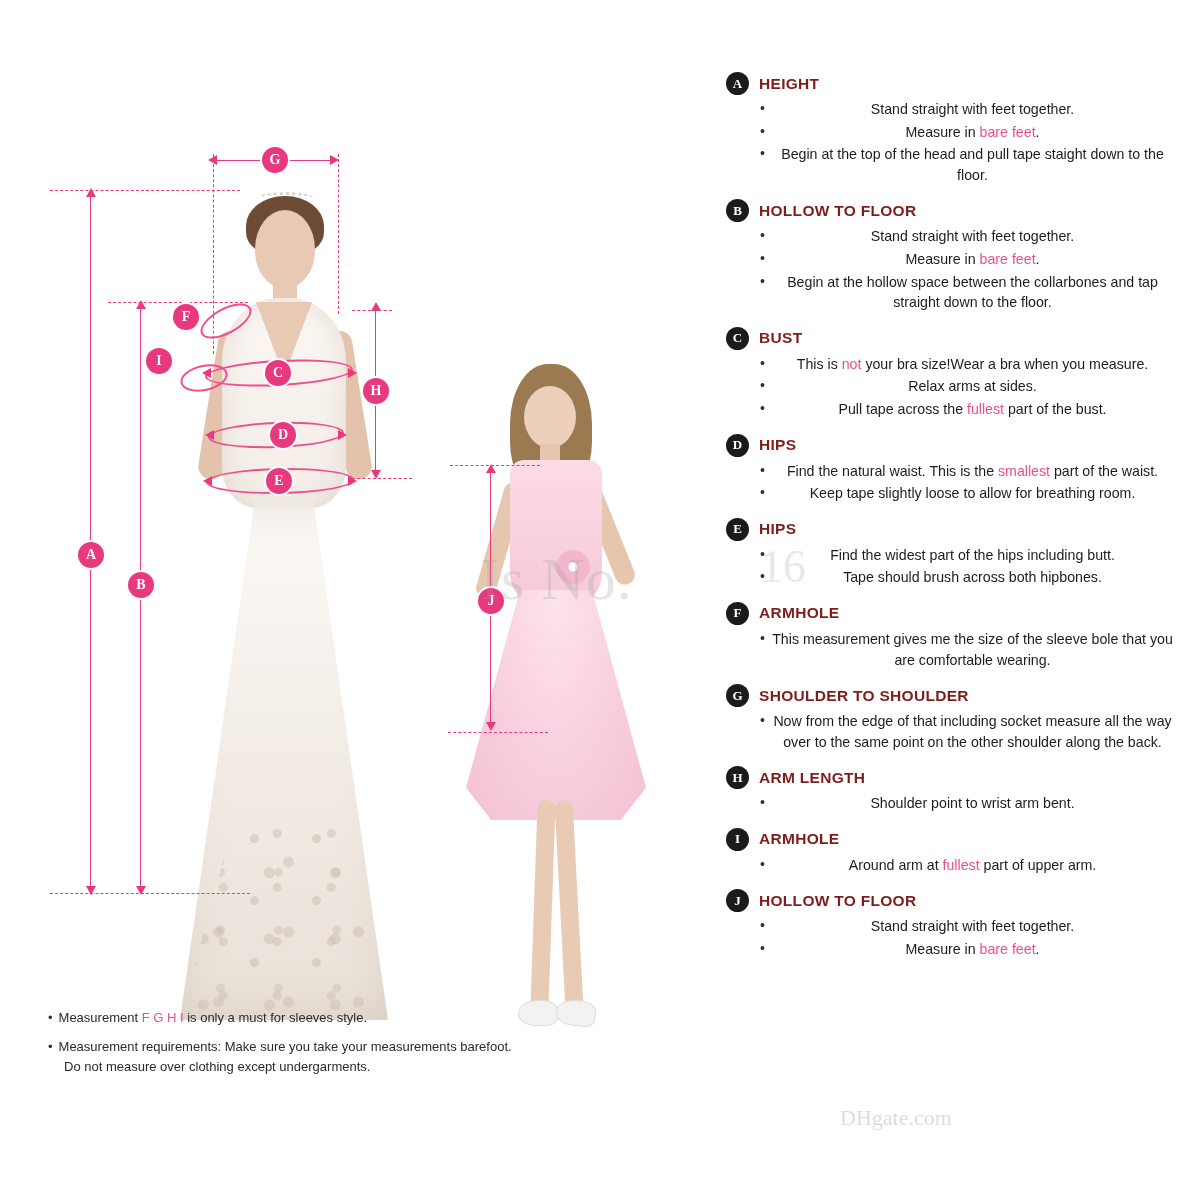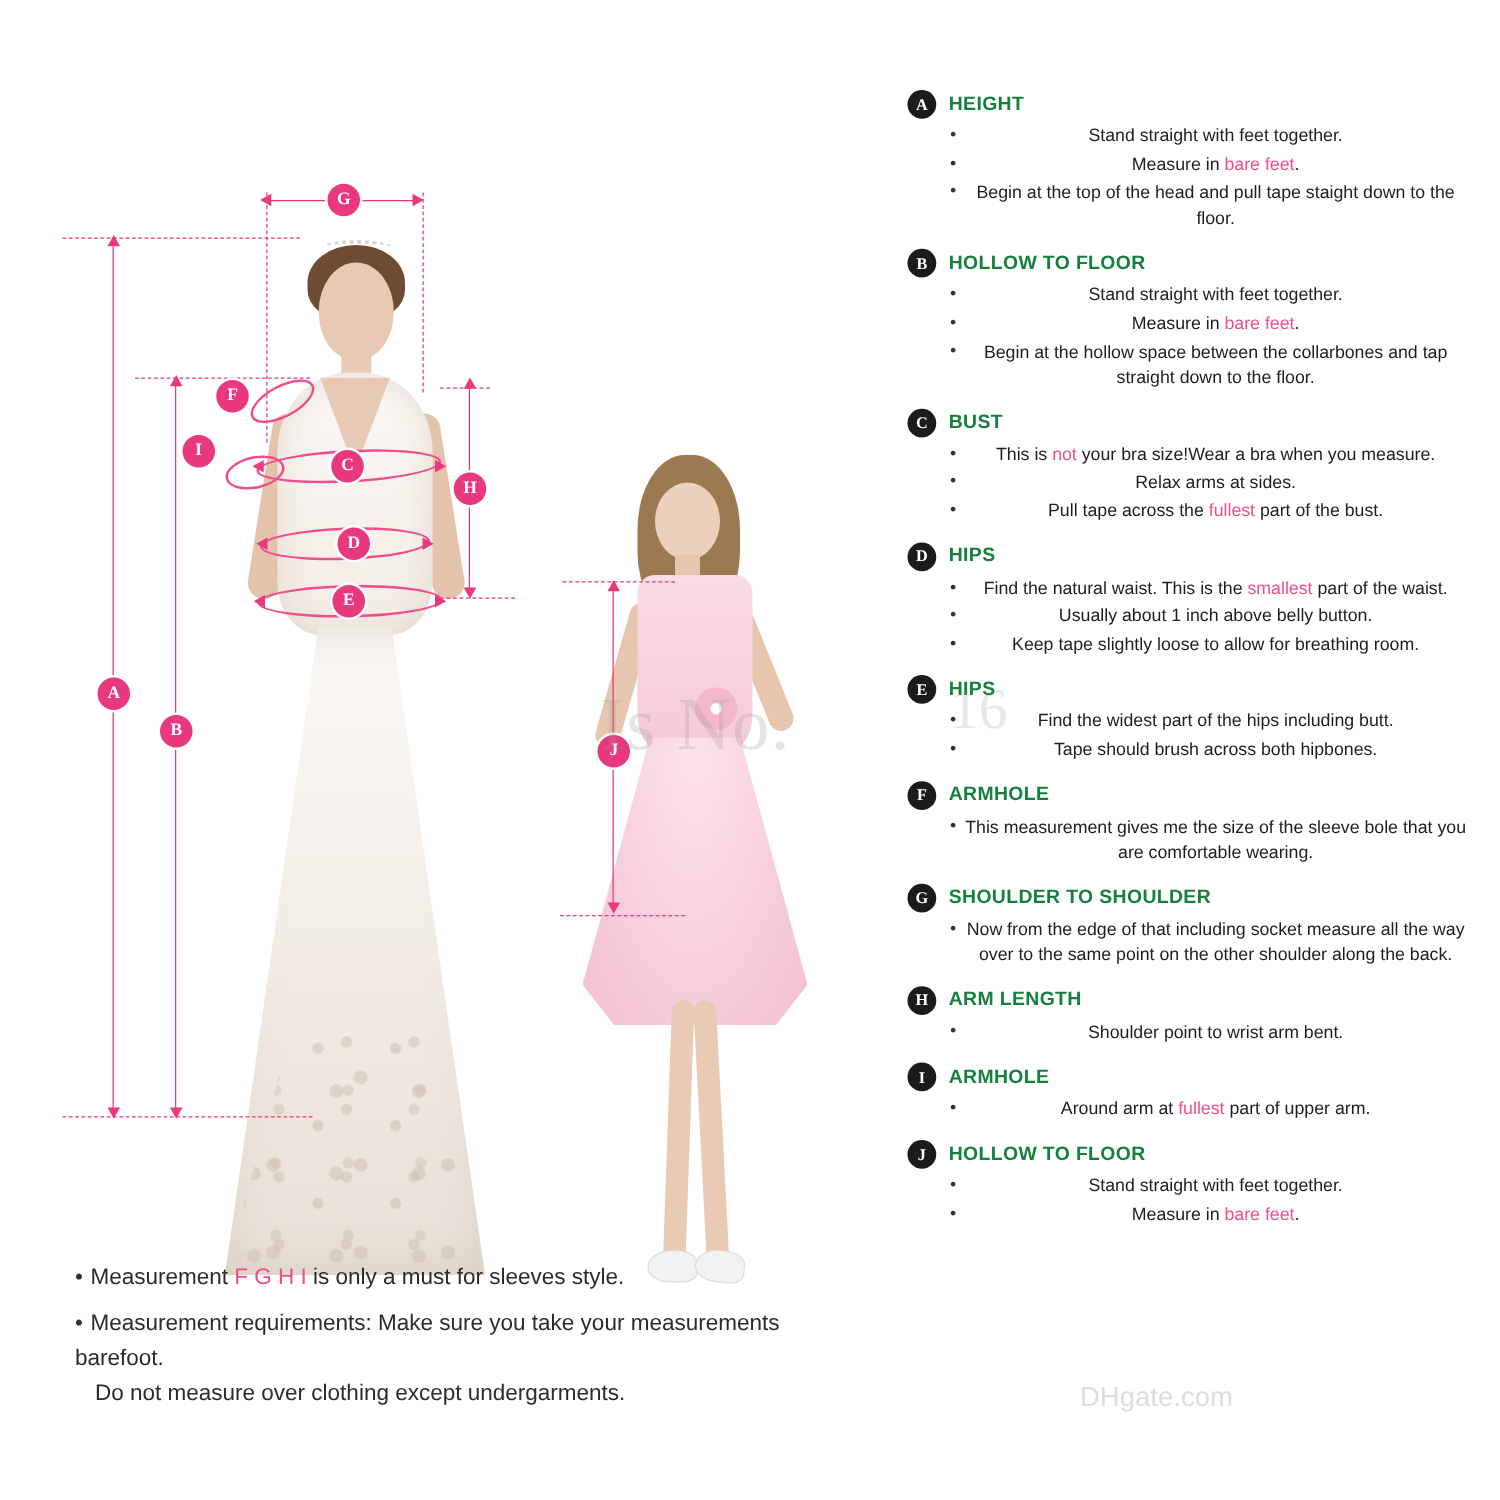--- a/index.html
+++ b/index.html
@@ -165,23 +165,23 @@
     user-select: none;
   }
   .watermark2 {
     position: absolute;
     left: 760px; top: 540px;
     font-size: 46px; color: rgba(150,150,150,.22);
     font-family: "Liberation Serif", serif;
   }
   .watermark3 {
     position: absolute;
-    left: 864px; top: 1105px;
+    left: 840px; top: 1105px;
     font-size: 22px; color: rgba(170,150,160,.35);
-    font-family: Liberation Sans, sans-serif;
+    font-family: Liberation Serif, serif;
   }
 
   
   .ov { position: absolute; inset: 0; pointer-events: none; }
   .badge {
     position: absolute;
     width: 26px; height: 26px; border-radius: 50%;
     background: #e8397e; color: #fff;
     font-size: 14px; font-weight: bold;
     display: flex; align-items: center; justify-content: center;
@@ -208,23 +208,23 @@
   .tape {
     position: absolute;
     border: 2px solid #ef4e8d;
     border-radius: 50%;
     height: 26px;
   }
 
   
   .notes {
     position: absolute;
-    left: 60px; top: 1008px;
+    left: 48px; top: 1008px;
     width: 620px;
-    font-size: 18px; line-height: 1.55; color: #2b2b2b;
+    font-size: 13px; line-height: 1.55; color: #2b2b2b;
   }
   .notes .row { margin-bottom: 9px; }
   .notes .bullet { color: #333; margin-right: 6px; }
   .hl { color: #ef4e8d; }
   .notes .indent { display: block; padding-left: 16px; }
 
   
   .right-panel {
     position: absolute;
     left: 726px; top: 72px;
@@ -234,21 +234,21 @@
   .item-head { display: flex; align-items: center; gap: 10px; }
   .dot {
     width: 23px; height: 23px; border-radius: 50%;
     background: #1b1b1b; color: #fff;
     font-size: 13px; font-weight: bold;
     display: flex; align-items: center; justify-content: center;
     flex: 0 0 23px;
     font-family: "Liberation Serif", serif;
   }
   .item-title {
-    font-size: 15.5px; font-weight: bold; letter-spacing: .3px; color: #15803d;
+    font-size: 15.5px; font-weight: bold; letter-spacing: .3px; color: #7f1d1d;
   }
   .item-lines { margin: 4px 0 0 34px; text-align: center; }
   .item-lines .line {
     font-size: 14.2px; line-height: 1.45; color: #1d1d1d; margin-bottom: 2px;
     position: relative; padding-left: 11px;
   }
   .item-lines .line::before {
     content: "•"; position: absolute; left: 0; top: -1px; color: #333;
   }
 </style>
@@ -400,21 +400,20 @@
       </div>
     </div>
 
     <div class="item">
       <div class="item-head">
         <div class="dot">D</div>
         <div class="item-title">HIPS</div>
       </div>
       <div class="item-lines">
         <div class="line">Find the natural waist. This is the <span class="hl">smallest</span> part of the waist.</div>
-        <div class="line">Usually about 1 inch above belly button.</div>
         <div class="line">Keep tape slightly loose to allow for breathing room.</div>
       </div>
     </div>
 
     <div class="item">
       <div class="item-head">
         <div class="dot">E</div>
         <div class="item-title">HIPS</div>
       </div>
       <div class="item-lines">

